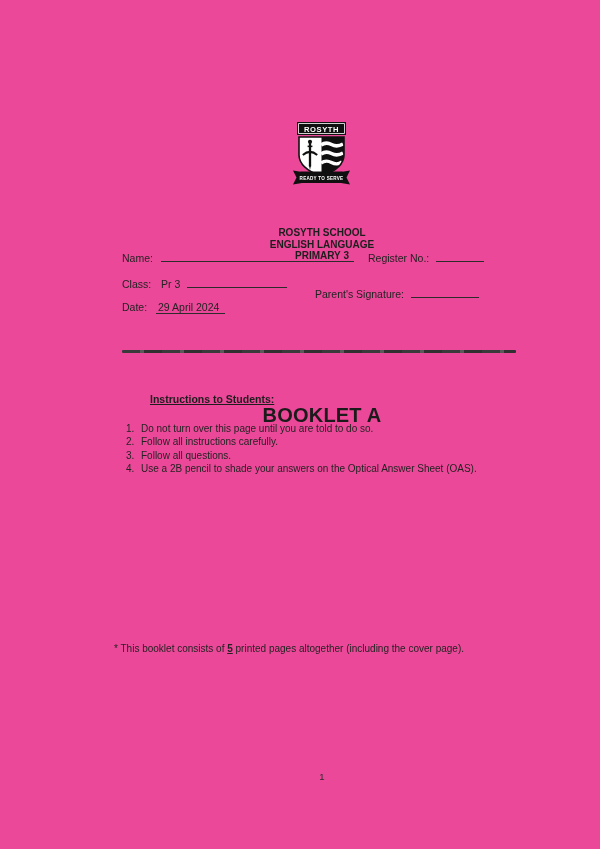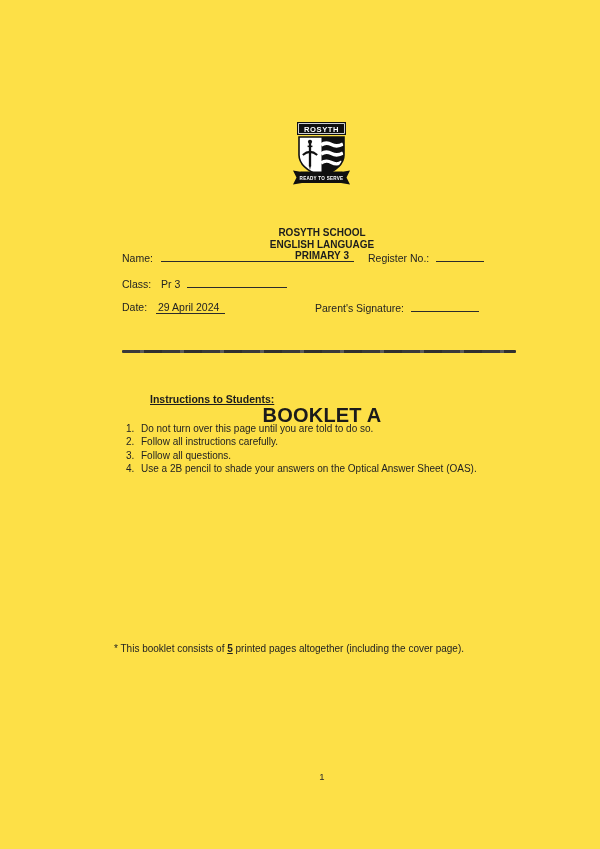--- a/index.html
+++ b/index.html
@@ -1,19 +1,19 @@
 <!DOCTYPE html>
 <html><head>
 <meta charset="utf-8">
 <style>
   html,body{margin:0;padding:0;background:#ffffff;}
   .page{
     position:relative;
     width:600px;height:849px;
-    background:#fde047;
+    background:#ec4899;
     font-family:"Liberation Sans", sans-serif;
     color:#232323;
     overflow:hidden;
     filter:blur(0.15px);
   }
   .abs{position:absolute;}
   .center-col{left:122px;width:400px;text-align:center;margin-top:37px;}
   .hdr{font-weight:bold;font-size:10px;line-height:11.5px;color:#1d1d1d;}
   .form-item{font-size:10.5px;white-space:nowrap;color:#232323;}
   .uline{display:inline-block;border-bottom:1.2px solid #2b2b2b;height:10px;vertical-align:baseline;}
@@ -93,21 +93,21 @@
   <div class="abs form-item" style="left:122px;top:277px;">
     <span>Class:</span>
     <span style="margin-left:7px;">Pr 3</span>
     <span class="uline" style="width:100px;margin-left:4px;"></span>
   </div>
 
   <div class="abs form-item" style="left:122px;top:301px;">
     <span>Date:</span>
     <span class="date-val" style="margin-left:6px;">29 April 2024</span>
   </div>
-  <div class="abs form-item" style="left:315px;top:301px;">
+  <div class="abs form-item" style="left:315px;top:287px;">
     <span>Parent's Signature:</span>
     <span class="uline" style="width:68px;margin-left:4px;"></span>
   </div>
 
 
   <div class="abs sep" style="left:122px;top:350px;width:394px;"></div>
 
   <div class="abs center-col booklet-title" style="top:367px;">BOOKLET A</div>
 
   <div class="abs instr-head" style="left:122px;top:393px;padding-left:28px;">Instructions to Students:</div>

